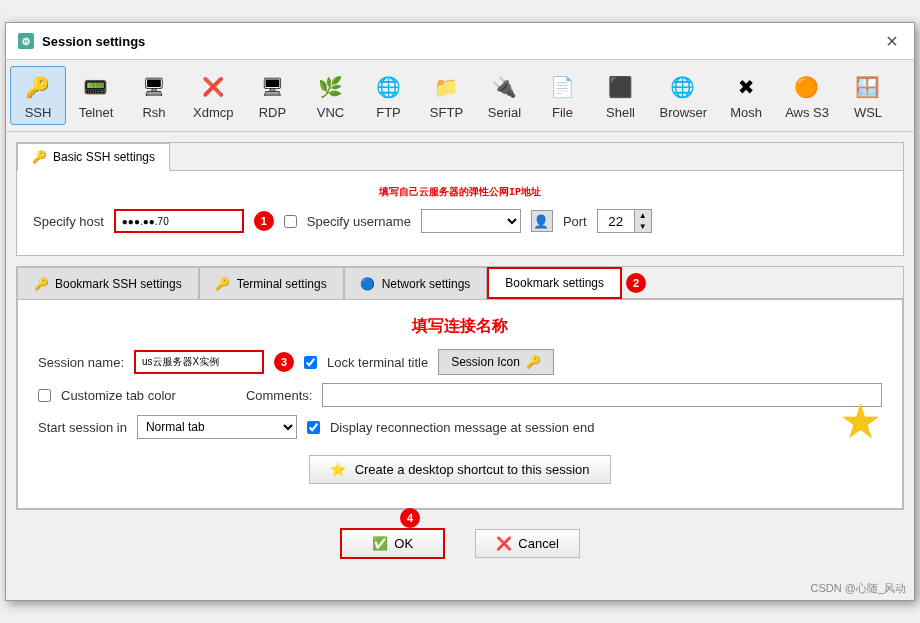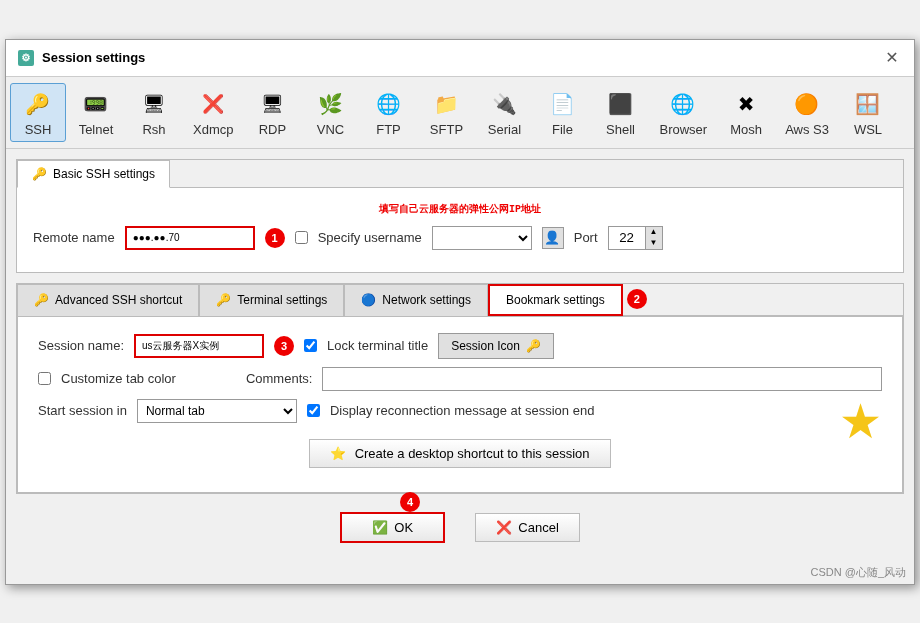--- a/index.html
+++ b/index.html
@@ -389,21 +389,21 @@
     <div class="section-box">
       <div class="section-tab-header">
         <div class="section-tab active">
           <span>🔑</span>
           <span>Basic SSH settings</span>
         </div>
       </div>
       <div class="section-content">
         <div style="color:#e00; font-size:10px; font-weight:bold; text-align:center; margin-bottom:10px; font-family:Liberation Mono, monospace;">填写自己云服务器的弹性公网IP地址</div>
         <div class="form-row">
-          <span class="form-label">Remote name</span>
+          <span class="form-label">Specify host</span>
           <input class="form-input highlighted" type="text" style="width: 130px;" value="●●●.●●.70">
           <div class="number-badge">1</div>
           <input type="checkbox" style="">
           <span class="form-label">Specify username</span>
           <select class="select-input" style="width:100px;">
             <option></option>
           </select>
           <div class="user-icon">👤</div>
           <span class="form-label">Port</span>
           <div class="spinner-input">
@@ -414,37 +414,38 @@
             </div>
           </div>
         </div>
       </div>
     </div>
 
     <div class="section-box">
       <div class="tabs-row">
         <div class="tab-item">
           <span>🔑</span>
-          <span>Advanced SSH shortcut</span>
+          <span>Bookmark SSH settings</span>
         </div>
         <div class="tab-item">
           <span>🔑</span>
           <span>Terminal settings</span>
         </div>
         <div class="tab-item">
           <span>🔵</span>
           <span>Network settings</span>
         </div>
         <div class="tab-item active highlighted-tab">
           <span>Bookmark settings</span>
         </div>
         <div class="number-badge" style="margin-left:4px; align-self:center;">2</div>
       </div>
 
       <div class="inner-section">
+        <div style="color:#e00; font-size:16px; font-weight:bold; text-align:center; margin-bottom:12px; font-family:'Microsoft YaHei',sans-serif;">填写连接名称</div>
 
         <div class="form-row">
           <span class="form-label">Session name:</span>
           <input class="form-input highlighted" type="text" style="width: 130px;" value="us云服务器X实例">
           <div class="number-badge">3</div>
           <input type="checkbox" checked="" style="">
           <span class="form-label">Lock terminal title</span>
           <button class="session-icon-btn">
             <span>Session Icon</span>
             <span>🔑</span>

